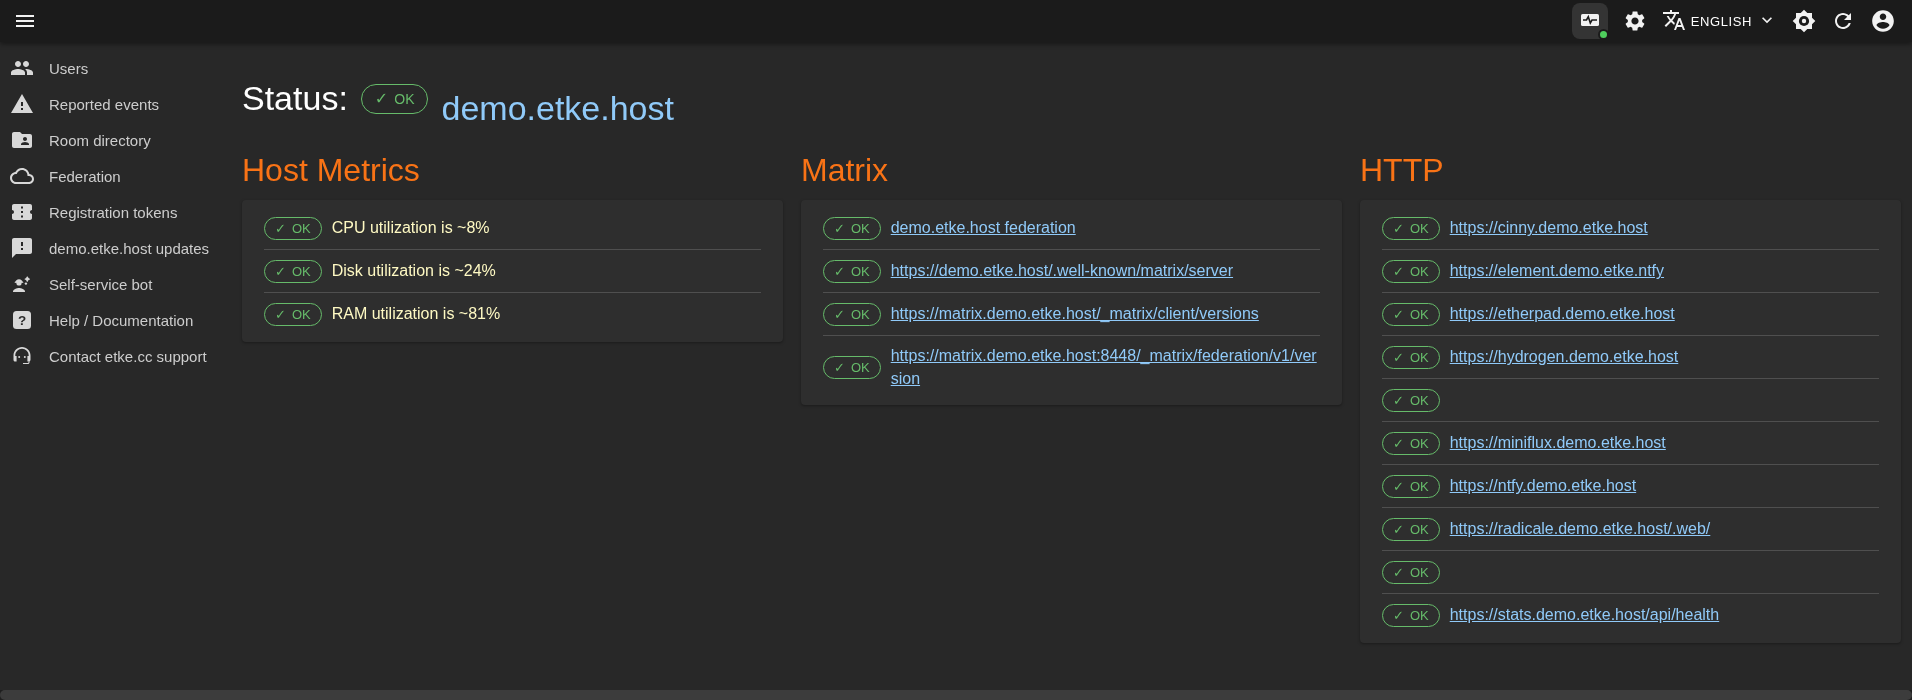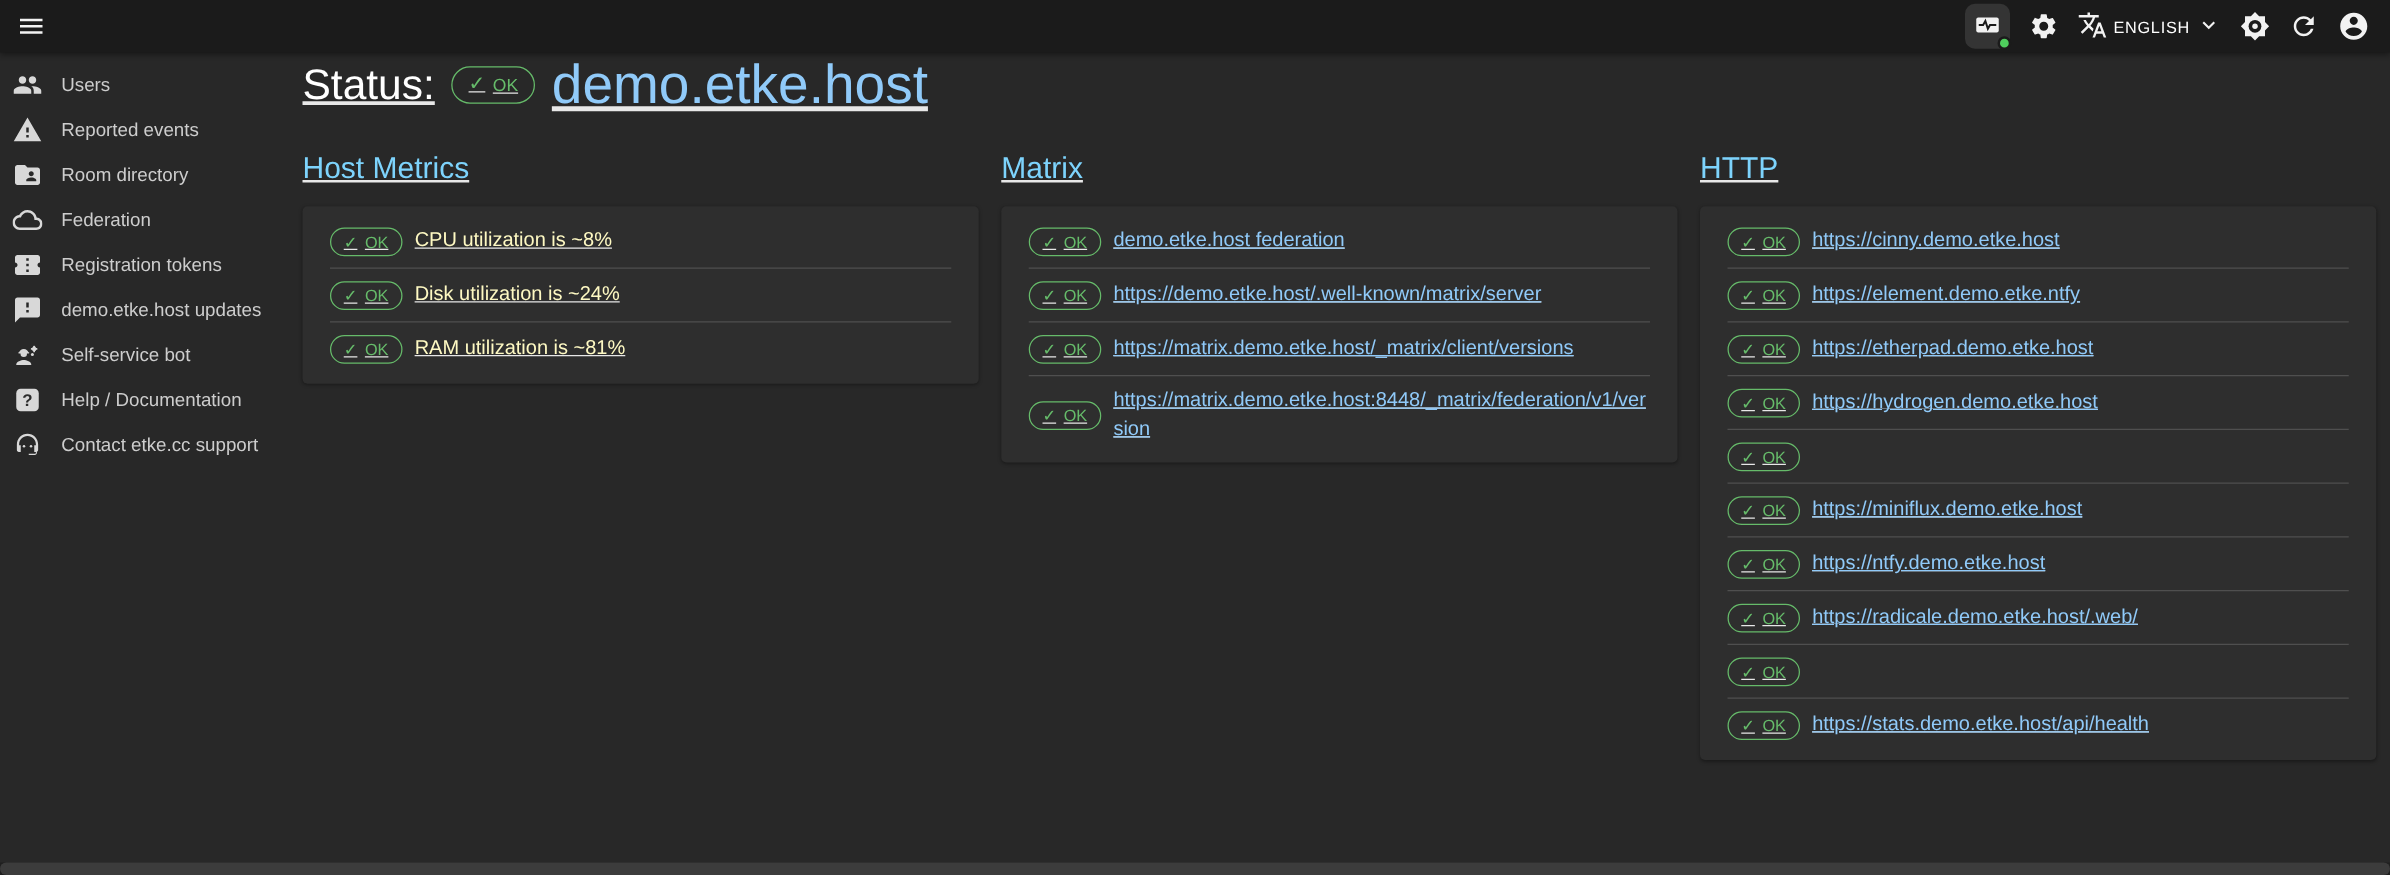--- a/index.html
+++ b/index.html
@@ -27,36 +27,36 @@
   .lang-group { display: flex; align-items: center; gap: 5px; background: none; border: none;
     color: #fff; cursor: pointer; }
   .lang-label { font-size: 13px; letter-spacing: .6px; color: #fff; }
   
   .sidebar { position: absolute; left: 0; top: 42px; width: 242px; padding-top: 8px; }
   .side-item { display: flex; align-items: center; gap: 15px; height: 36px;
     padding-left: 10px; color: #cdcdcd; font-size: 15px; cursor: pointer; }
   .side-item .s-icon { width: 24px; height: 24px; color: #d8d8d8; flex: 0 0 auto; }
   .side-item .s-icon svg { width: 24px; height: 24px; display: block; }
   
-  .main { position: absolute; left: 242px; top: 26px; right: 0; text-decoration: underline; }
+  .main { position: absolute; left: 242px; top: 52px; right: 0; }
   .status-row { display: flex; align-items: center; gap: 13px; margin-top: 17px; }
   .status-label { font-size: 34px; font-weight: 400; color: #ffffff; }
   .badge {
     display: inline-flex; align-items: center; gap: 6px;
     border: 1px solid var(--ok, #66bb6a); color: var(--ok, #66bb6a);
     border-radius: 16px; background: transparent; white-space: nowrap;
   }
   .badge-lg { height: 30px; padding: 0 13px; font-size: 14px; }
   .badge-lg .chk { font-size: 16px; line-height: 1; }
   .badge-sm { height: 23px; padding: 0 10px; font-size: 13px; }
   .badge-sm .chk { font-size: 13px; line-height: 1; }
-  .status-host { font-size: 44px; color: var(--link, #90caf9); text-decoration: none; }
+  .status-host { font-size: 34px; color: var(--link, #90caf9); text-decoration: none; margin-top: 20px; }
   .columns { display: flex; gap: 18px; margin-top: 26px; }
   .section { width: 541px; flex: 0 0 auto; }
-  .section-title { font-size: 24px; font-weight: 400; color: #7dd3fc; line-height: 32px; margin-bottom: 14px; }
+  .section-title { font-size: 32px; font-weight: 400; color: #f97316; line-height: 32px; margin-bottom: 14px; }
   .card { background: #2e2e2e; border-radius: 4px; padding: 7px 0;
     box-shadow: 0 1px 3px rgba(0,0,0,.35); }
   .row { display: flex; align-items: center; gap: 10px; padding: 8px 22px; min-height: 42px; }
   .divider { height: 1px; background: #4f4f4f; margin: 0 22px; }
   .row a { color: var(--link, #90caf9); font-size: 16px; line-height: 1.45;
     text-decoration: underline; overflow-wrap: anywhere; }
   .row .plain { color: #fef9c3; font-size: 16px; }
   
   .hscrollbar { position: absolute; left: 0; right: 0; bottom: 0; height: 10px; background: #1f1f1f; }
   .hscroll-thumb { height: 100%; width: 100%; background: #3c3c3c; border-radius: 5px; }

